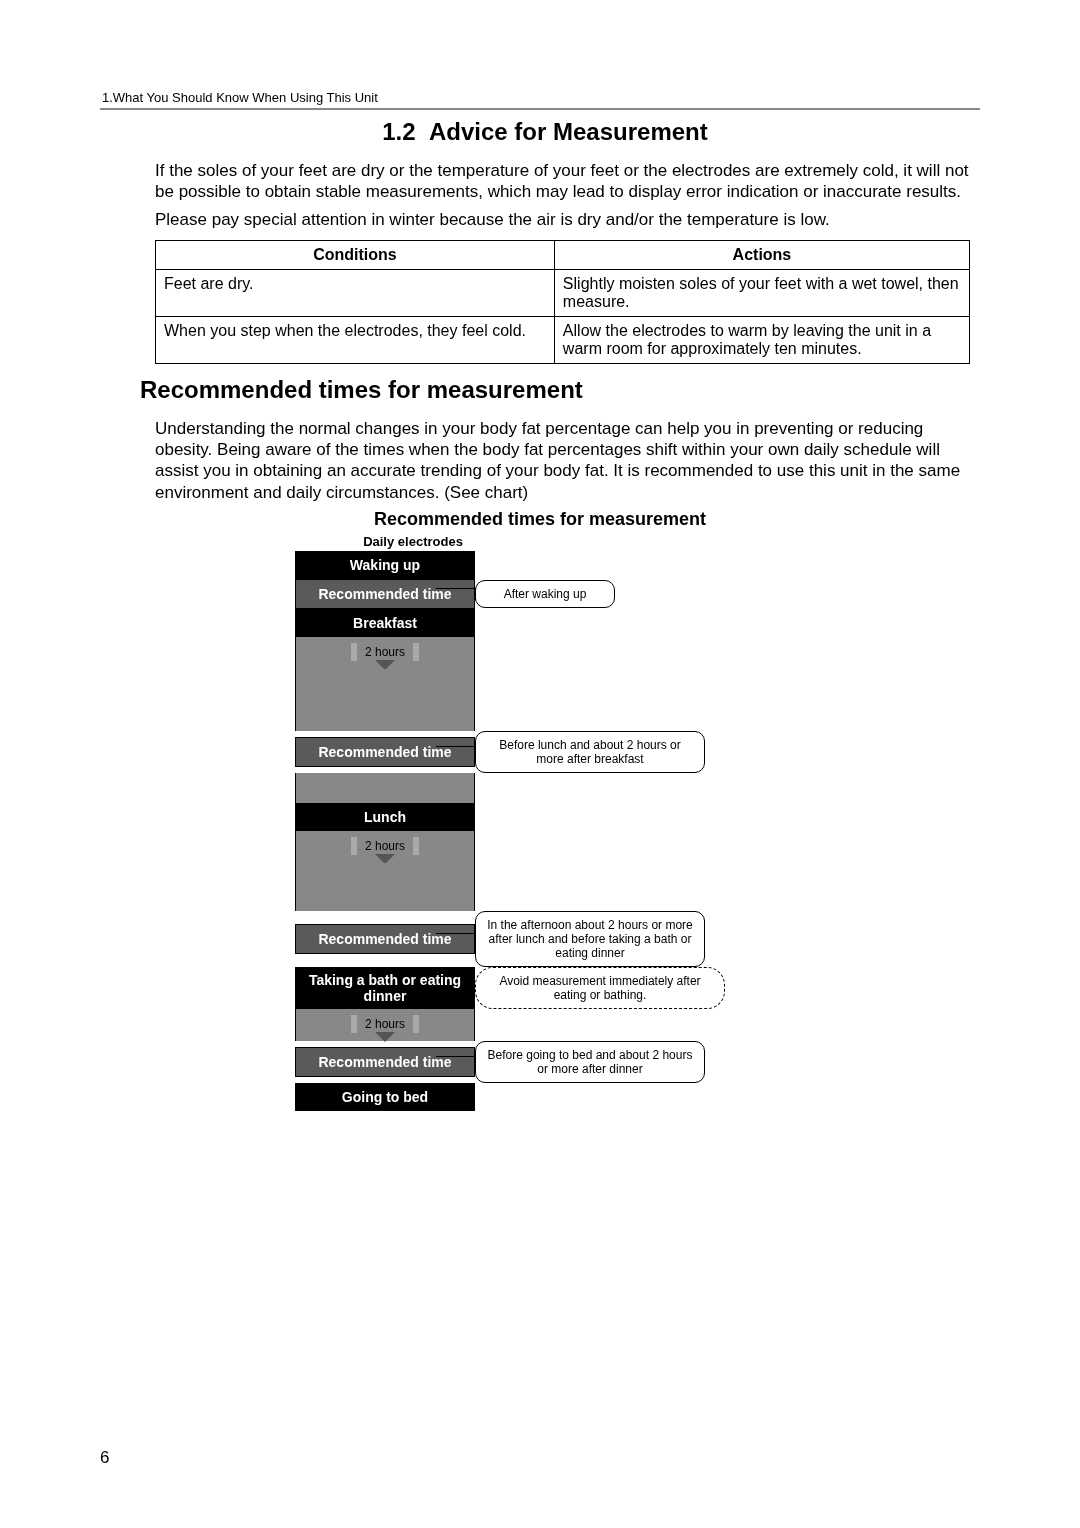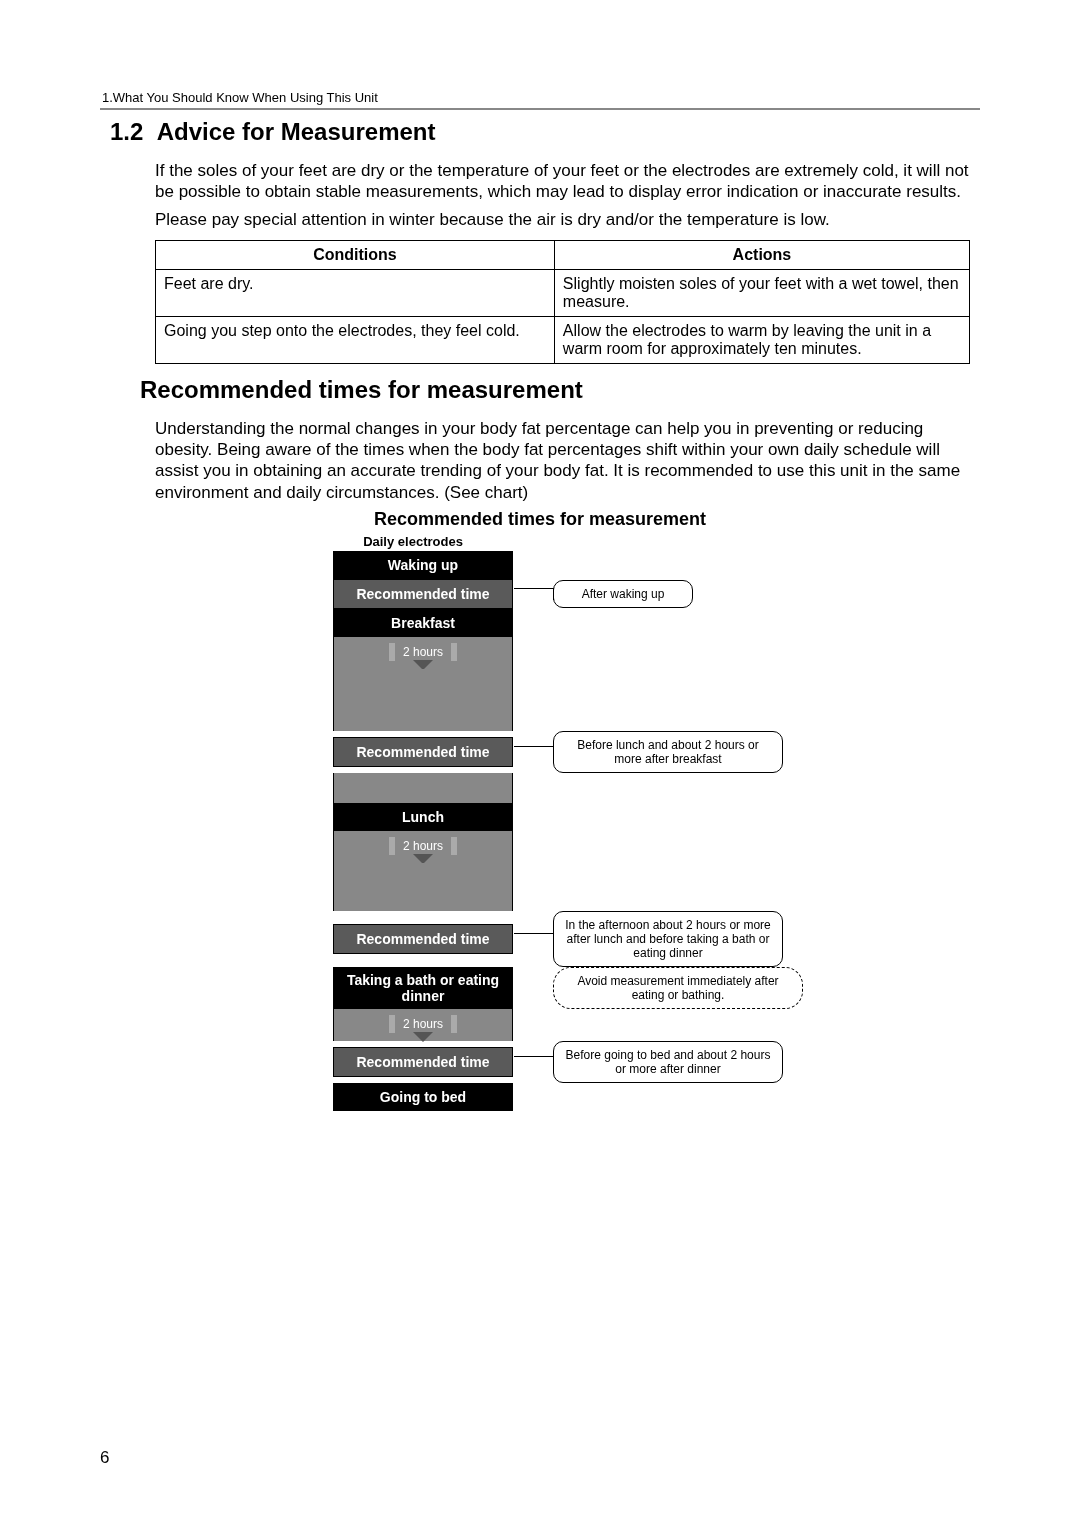--- a/index.html
+++ b/index.html
@@ -20,20 +20,21 @@
   .header-rule {
     height: 2px;
     background: #888;
     margin-bottom: 8px;
   }
   h2.section-title {
     font-size: 24px;
     font-weight: bold;
     margin-left: 10px;
     margin-bottom: 14px;
+    text-align: center;
   }
   .indent-block {
     margin-left: 55px;
     margin-right: 10px;
   }
   .para {
     font-size: 17px;
     line-height: 1.25;
     margin-bottom: 6px;
   }
@@ -78,21 +79,20 @@
     margin-left: 38px;
     margin-bottom: 2px;
   }
   .chart-row {
     display: flex;
     align-items: center;
     position: relative;
   }
   .timeline-col {
     width: 200px;
-    margin-left: 38px;
     flex-shrink: 0;
     padding-left: 20px;
   }
   .activity-box {
     border: 1.5px solid #000;
     background: #000;
     color: #fff;
     font-weight: bold;
     font-size: 14px;
     text-align: center;
@@ -115,40 +115,39 @@
     border-left: 1.5px solid #000;
     border-right: 1.5px solid #000;
   }
   .gap-big { height: 62px; }
   .hours-tag {
     position: absolute;
     left: 50%;
     top: 6px;
     transform: translateX(-50%);
     background: #888;
-    color: #ffffff;
+    color: #000000;
     font-size: 12px;
     padding: 2px 8px;
     border-left: 6px solid #aaa;
     border-right: 6px solid #aaa;
     white-space: nowrap;
   }
   .arrow-down {
     position: absolute;
     left: 50%;
     bottom: -1px;
     transform: translateX(-50%);
     width: 0; height: 0;
     border-left: 10px solid transparent;
     border-right: 10px solid transparent;
     border-top: 10px solid #555;
   }
   .callout-col {
     flex: 1;
-    padding-left: 40px;
     position: relative;
   }
   .callout {
     border: 1.5px solid #000;
     border-radius: 10px;
     font-size: 12px;
     padding: 6px 10px;
     text-align: center;
     position: relative;
     background: #fff;
@@ -203,21 +202,21 @@
     <tbody>
         <tr>
       <th style="width:49%">Conditions</th>
       <th>Actions</th>
     </tr>
     <tr>
       <td>Feet are dry.</td>
       <td>Slightly moisten soles of your feet with a wet towel, then measure.</td>
     </tr>
     <tr>
-      <td>Going you step onto the electrodes, they feel cold.</td>
+      <td>When you step when the electrodes, they feel cold.</td>
       <td>Allow the electrodes to warm by leaving the unit in a warm room for approximately ten minutes.</td>
     </tr>
   </tbody>
     </table>
 </div>
 
 <h2 class="subhead">Recommended times for measurement</h2>
 
 <div class="indent-block">
   <p class="para">Understanding the normal changes in your body fat percentage can help you in preventing or reducing obesity. Being aware of the times when the body fat percentages shift within your own daily schedule will assist you in obtaining an accurate trending of your body fat. It is recommended to use this unit in the same environment and daily circumstances. (See chart)</p>

